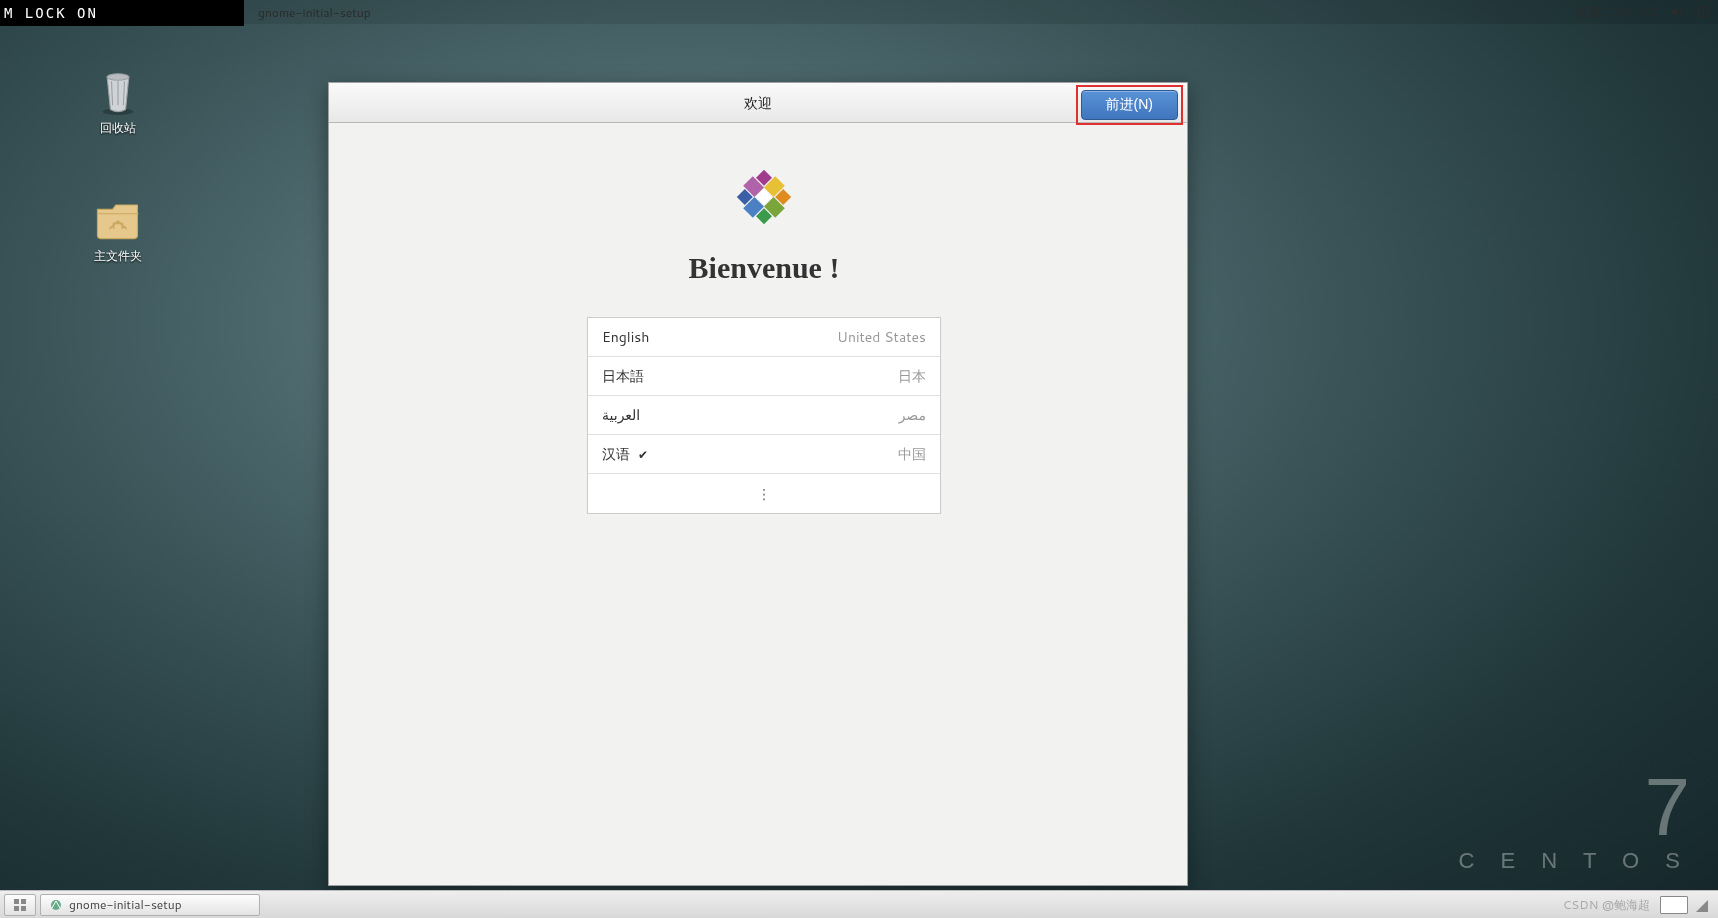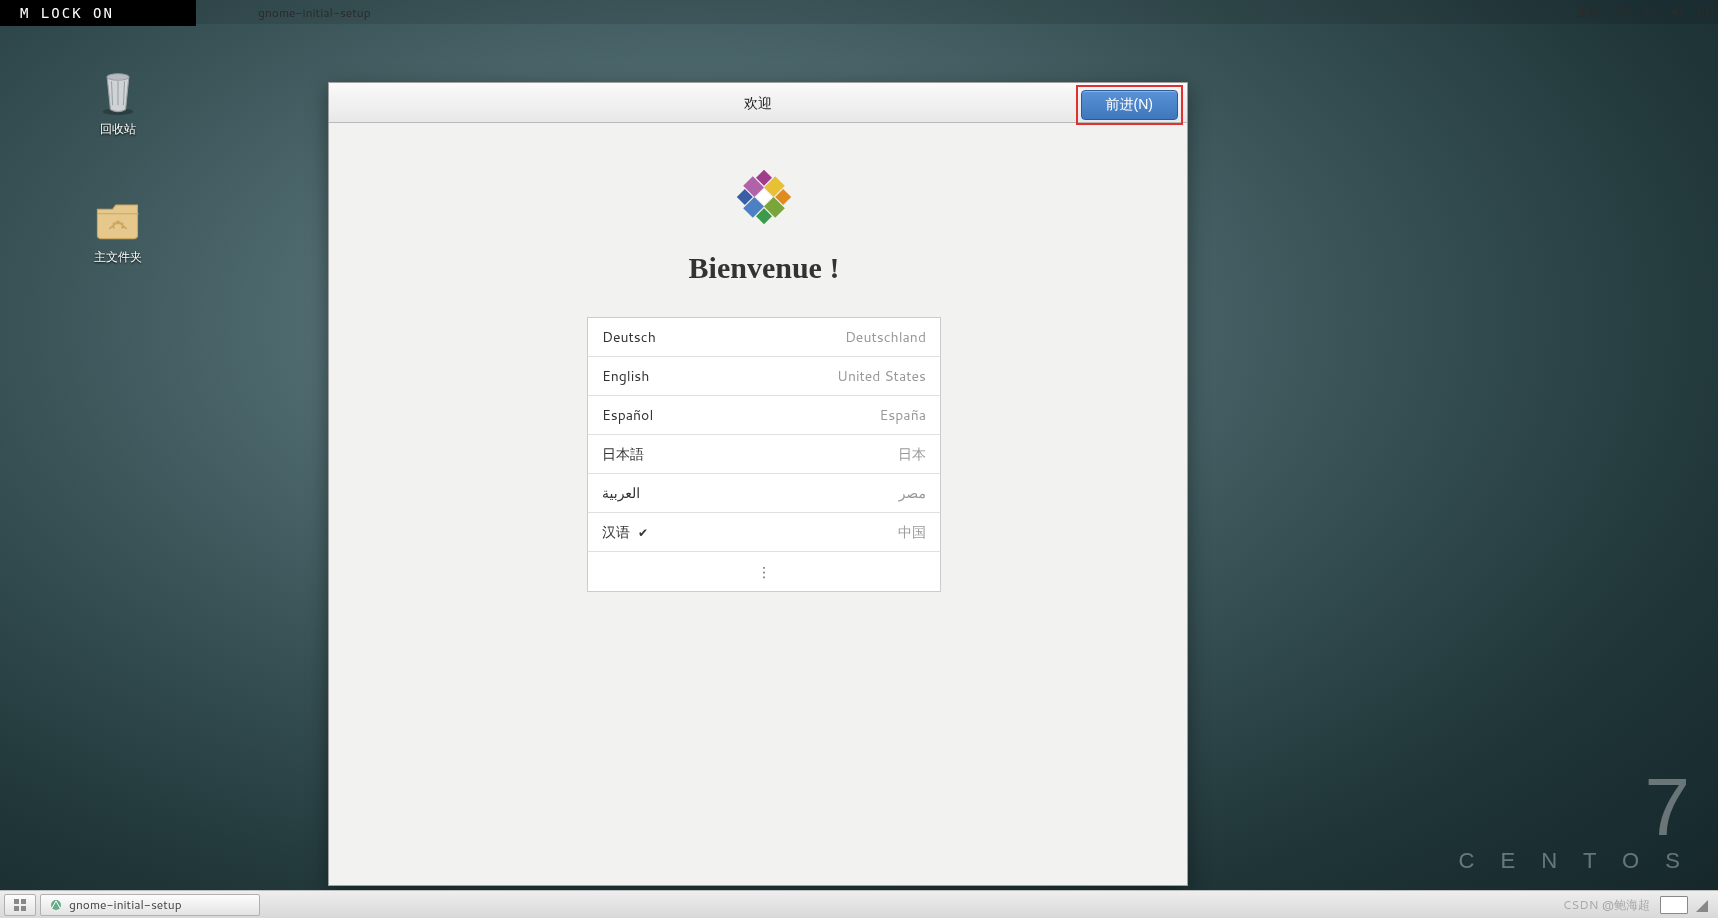--- a/index.html
+++ b/index.html
@@ -8,27 +8,27 @@
     background: radial-gradient(ellipse at 40% 35%, #6d8a8f 0%, #3a5458 45%, #1f3538 75%, #152629 100%);
     position: relative;
   }
   
   .top-bar {
     position: absolute; top: 0; left: 0; right: 0; height: 24px;
     background: rgba(0,0,0,0.10);
     color: #e0e0e0; font-size: 12px;
     display: flex; align-items: center; padding: 0 8px;
   }
-  .lockon-box { position: absolute; top:0; left:0; width:196px; height:26px; background:#000; z-index:50; display:flex; align-items:center; color:#fff; font-family: monospace; font-size:14px; padding-left:20px; letter-spacing:2px; }
+  .lockon-box { position: absolute; top:0; left:0; width:244px; height:26px; background:#000; z-index:50; display:flex; align-items:center; color:#fff; font-family: monospace; font-size:14px; padding-left:4px; letter-spacing:2px; }
   .top-bar .app-label { margin-left: 250px; color:#2b2b2b; }
   .top-bar .spacer { flex:1; }
   .top-bar .tray { display:flex; gap:12px; align-items:center; color:#2b2b2b; }
   .tray-ico { width:14px; display:inline-flex; justify-content:center; }
   
-  .desktop-icon { position:absolute; width:80px; text-align:center; color:#fff; font-size:12px; text-shadow:0 1px 2px #000; }
+  .desktop-icon { position:absolute; width:80px; text-align:center; color:#fff; font-size:12px; text-shadow:0 1px 2px #000;font-family:Liberation Mono, monospace; }
   .desktop-icon .icon-box { width:52px; height:52px; margin:0 auto 4px; }
   
   .dialog {
     position:absolute; left:328px; top:82px; width:860px; height:804px;
     background:#f2f2f1; border:1px solid #a0a0a0; box-shadow:0 6px 20px rgba(0,0,0,.4);
     display:flex; flex-direction:column;
   }
   .dialog-header {
     height:40px; position:relative; display:flex; align-items:center; justify-content:center;
     background:linear-gradient(#fafafa,#e8e8e8); border-bottom:1px solid #b8b8b8;
@@ -136,37 +136,25 @@
           <path d="M0 12 L-14 26 L-26 14 L-12 0 Z" fill="#4b81c4"></path>
           <path d="M-12 0 L-26 -14 L-14 -26 L0 -12 Z" fill="#b063a8"></path>
           <rect x="-7" y="-7" width="14" height="14" fill="#fff" transform="rotate(45)"></rect>
         </g>
       </svg>
     </div>
     <div class="welcome-title">Bienvenue !</div>
 
     <div class="lang-list">
 
-    <div class="lang-row">
-          <span class="ln">
-            <span>Deutsch</span>
-          </span>
-          <span class="country">Deutschland</span>
-        </div>
         <div class="lang-row">
           <span class="ln">
             <span>English</span>
           </span>
           <span class="country">United States</span>
-        </div>
-        <div class="lang-row">
-          <span class="ln">
-            <span>Español</span>
-          </span>
-          <span class="country">España</span>
         </div>
         <div class="lang-row">
           <span class="ln">
             <span>日本語</span>
           </span>
           <span class="country">日本</span>
         </div>
         <div class="lang-row">
           <span class="ln">
             <span>العربية</span>

